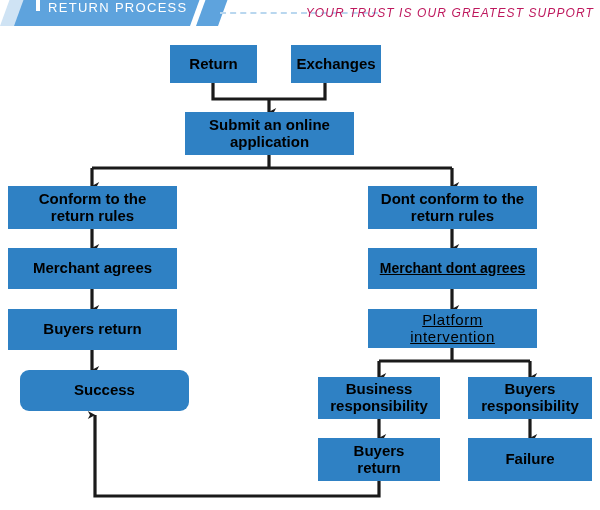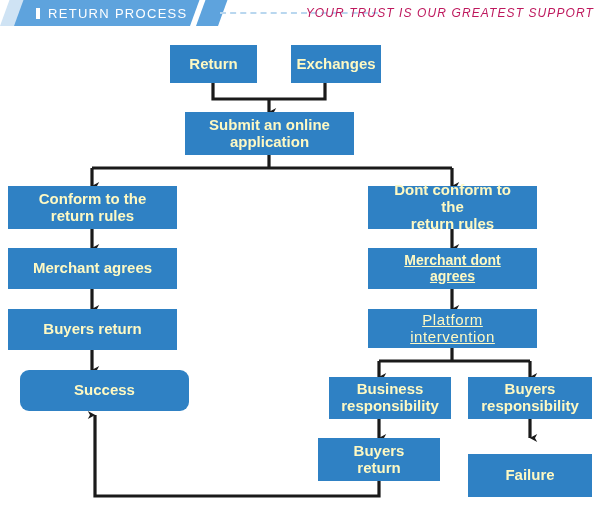--- a/index.html
+++ b/index.html
@@ -35,21 +35,21 @@
     width: 176px; height: 26px;
     background: #5ea3dd;
     transform: skewX(-20deg);
     transform-origin: bottom left;
   }
   .hdr-plate-label {
     position: absolute;
     left: 36px; top: 0px;
     height: 26px;
     display: flex;
-    align-items: center;
+    align-items: flex-start;
     gap: 8px;
     color: #ffffff;
     font-size: 13px;
     letter-spacing: 1.3px;
     white-space: nowrap;
     z-index: 4;
   }
   .hdr-tick {
     display: inline-block;
     width: 4px; height: 11px;
@@ -91,28 +91,28 @@
   #connector-layer {
     position: absolute;
     left: 0; top: 0;
     width: 600px; height: 510px;
     pointer-events: none;
   }
 
   .node {
     position: absolute;
     background: #2f81c4;
-    color: #fef9c3;
+    color: #000000;
     display: flex;
     align-items: center;
     justify-content: center;
     text-align: center;
     line-height: 1.12;
     box-sizing: border-box;
-    padding: 2px 16px;
+    padding: 2px 8px;
     font-weight: bold;
     font-size: 15px;
     white-space: pre-line;
     z-index: 2;
   }
   .node.light {
     font-weight: normal;
     letter-spacing: 0.6px;
   }
   .node.sm { font-size: 14px; text-decoration: underline; }
@@ -180,21 +180,21 @@
   <div class="node" style="left:8px; top:248px; width:169px; height:41px;text-align:center;">Merchant agrees</div>
   <div class="node" style="left:8px; top:309px; width:169px; height:41px;">Buyers return</div>
   <div class="node" style="left:20px; top:370px; width:169px; height:41px;border-radius:9px;">Success</div>
 
   <div class="node" style="left:368px; top:186px; width:169px; height:43px;">Dont conform to the
 return rules</div>
   <div class="node sm" style="left:368px; top:248px; width:169px; height:41px;">Merchant dont agrees</div>
   <div class="node light" style="left:368px; top:309px; width:169px; height:39px;text-decoration:underline;">Platform
 intervention</div>
 
-  <div class="node" style="left:318px; top:377px; width:122px; height:42px;margin-left:11px;">Business
+  <div class="node" style="left:318px; top:377px; width:122px; height:42px;">Business
 responsibility</div>
   <div class="node" style="left:468px; top:377px; width:124px; height:42px;">Buyers
 responsibility</div>
   <div class="node" style="left:318px; top:438px; width:122px; height:43px;">Buyers
 return</div>
-  <div class="node" style="left:468px; top:454px; width:124px; height:43px;">Failure</div>
+  <div class="node" style="left:468px; top:438px; width:124px; height:43px;">Failure</div>
 
 </div>
 
 </body></html>

